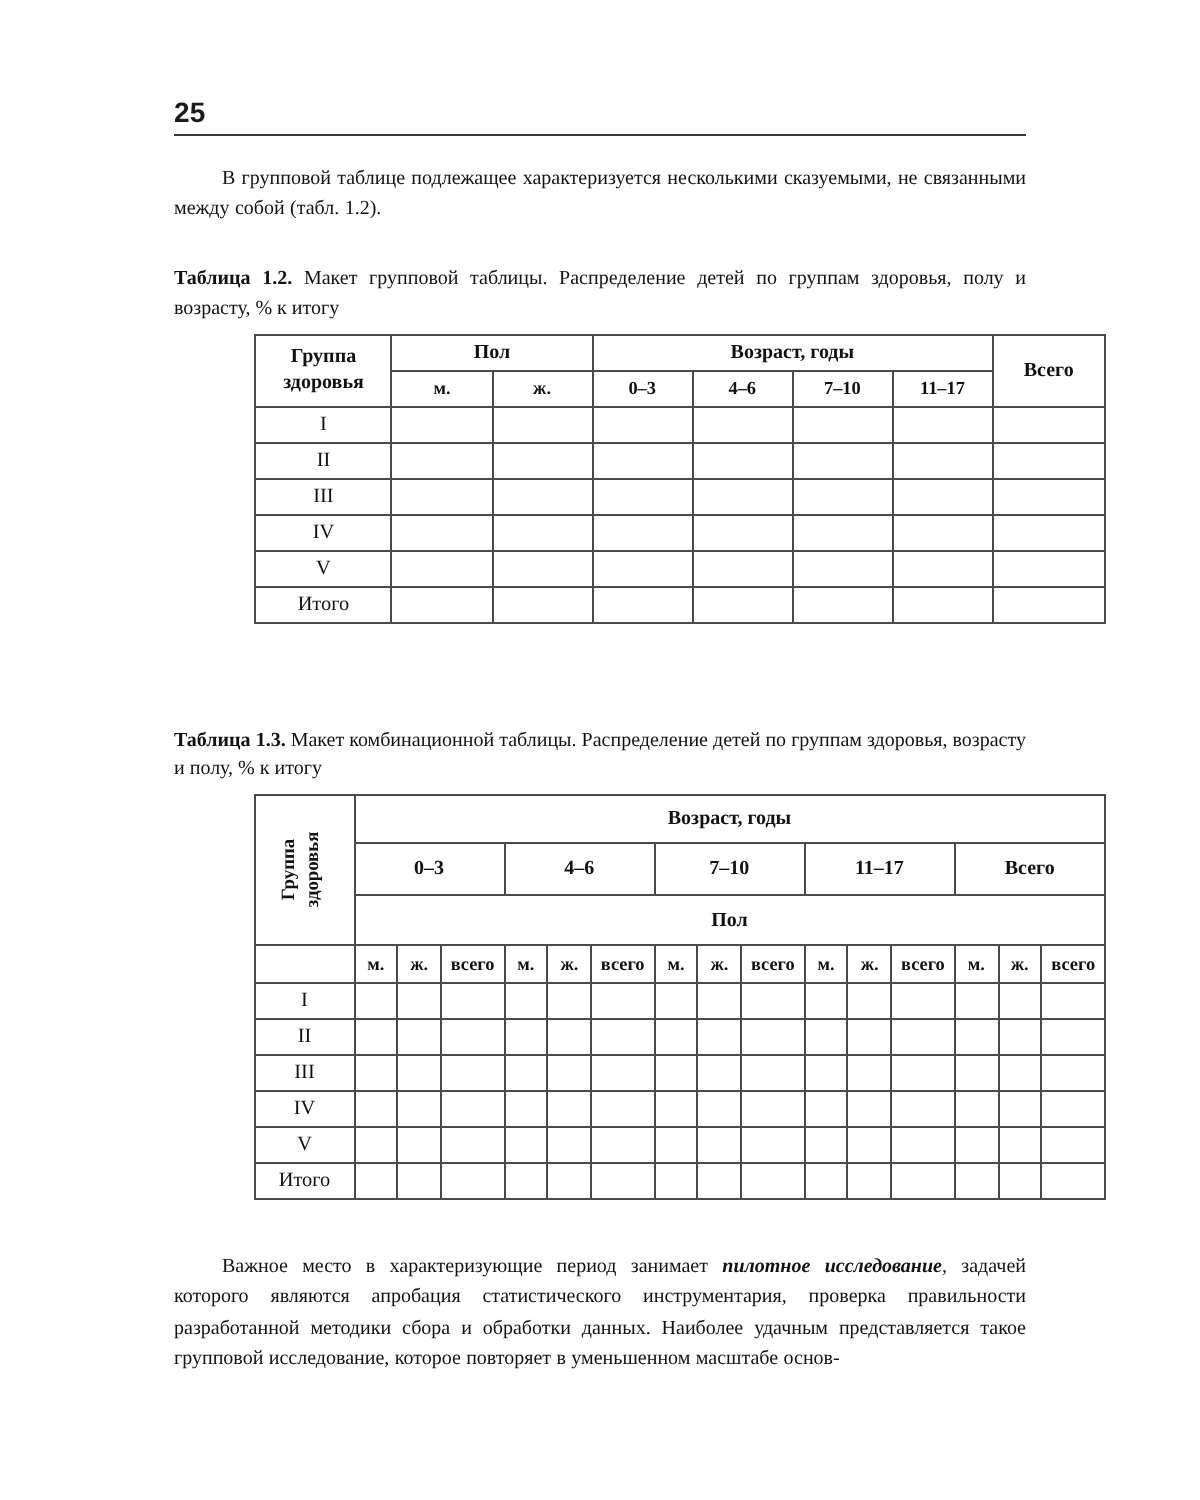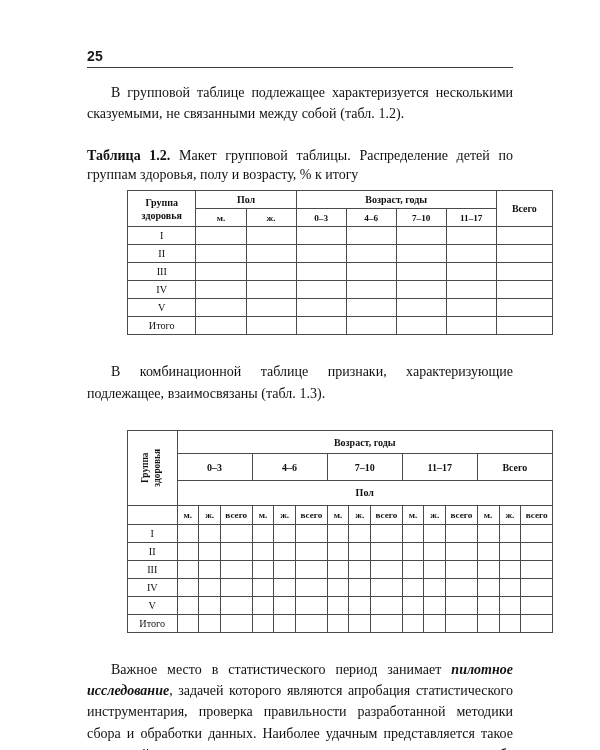--- a/index.html
+++ b/index.html
@@ -43,33 +43,33 @@
     padding-right: 4px;
   }
   .head-rule {
     border-bottom: 1.6px solid #3a3a3a;
     margin-bottom: 14px;
   }
 
   
   p.para {
     margin: 0 0 0 0;
-    font-size: 14px;
+    font-size: 10px;
     line-height: 1.52;
     text-align: justify;
     text-indent: 24px;
     hyphens: manual;
     word-spacing: 0.02em;
   }
   .gap-l { height: 21px; }
   .gap-xl { height: 26px; }
 
   
   .tbl-caption {
-    font-size: 14px;
+    font-size: 10px;
     line-height: 1.42;
     text-align: justify;
     margin-bottom: 5px;
   }
   .tbl-caption .cap-label {
     font-weight: bold;
   }
 
   
   table.doc-table {
@@ -253,24 +253,26 @@
         <td class="blank"></td>
         <td class="blank"></td>
         <td class="blank"></td>
         <td class="blank"></td>
       </tr>
     </tbody>
   </table>
 
   <div class="gap-xl"></div>
 
-  <p class="para">В комбинационной таблице признаки, характеризующие подлежащее, взаимосвязаны (табл. 1.3).</p>
 
   <div class="gap-xl"></div>
 
+  <div class="tbl-caption">
+    <span class="cap-label">Таблица 1.3.</span><span> Макет комбинационной таблицы. Распределение детей по группам здоровья, возрасту и полу, % к итогу</span>
+  </div>
 
   <table class="doc-table t2">
     <colgroup>
       <col style="width:11.6%">
       <col style="width:5.1%">
         <col style="width:5.1%">
         <col style="width:7.4%">
       <col style="width:5.1%">
         <col style="width:5.1%">
         <col style="width:7.4%">
@@ -432,15 +434,15 @@
           <td class="blank"></td>
         <td class="blank"></td>
           <td class="blank"></td>
           <td class="blank"></td>
       </tr>
     </tbody>
   </table>
 
   <div class="gap-xl"></div>
 
-  <p class="para"><span>Важное место в статистического период занимает </span><b class="bi">пилотное исследование</b><span>, задачей которого являются апробация статистического инструментария, проверка правильности разработанной методики сбора и обработки данных. Наиболее удачным представляется такое групповой исследование, которое повторяет в уменьшенном масштабе основ-</span></p>
+  <p class="para"><span>Важное место в характеризующие период занимает </span><b class="bi">пилотное исследование</b><span>, задачей которого являются апробация статистического инструментария, проверка правильности разработанной методики сбора и обработки данных. Наиболее удачным представляется такое групповой исследование, которое повторяет в уменьшенном масштабе основ-</span></p>
 
 </div>
 
 </body></html>

